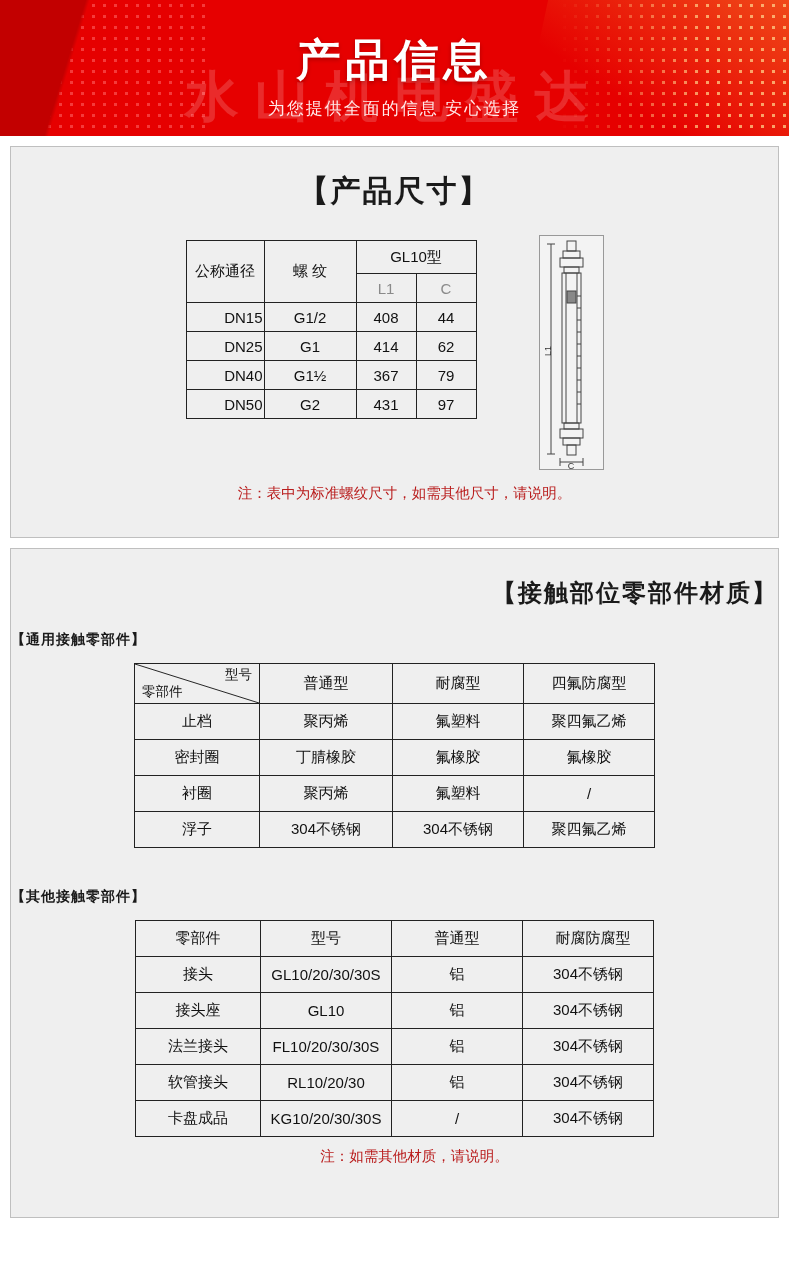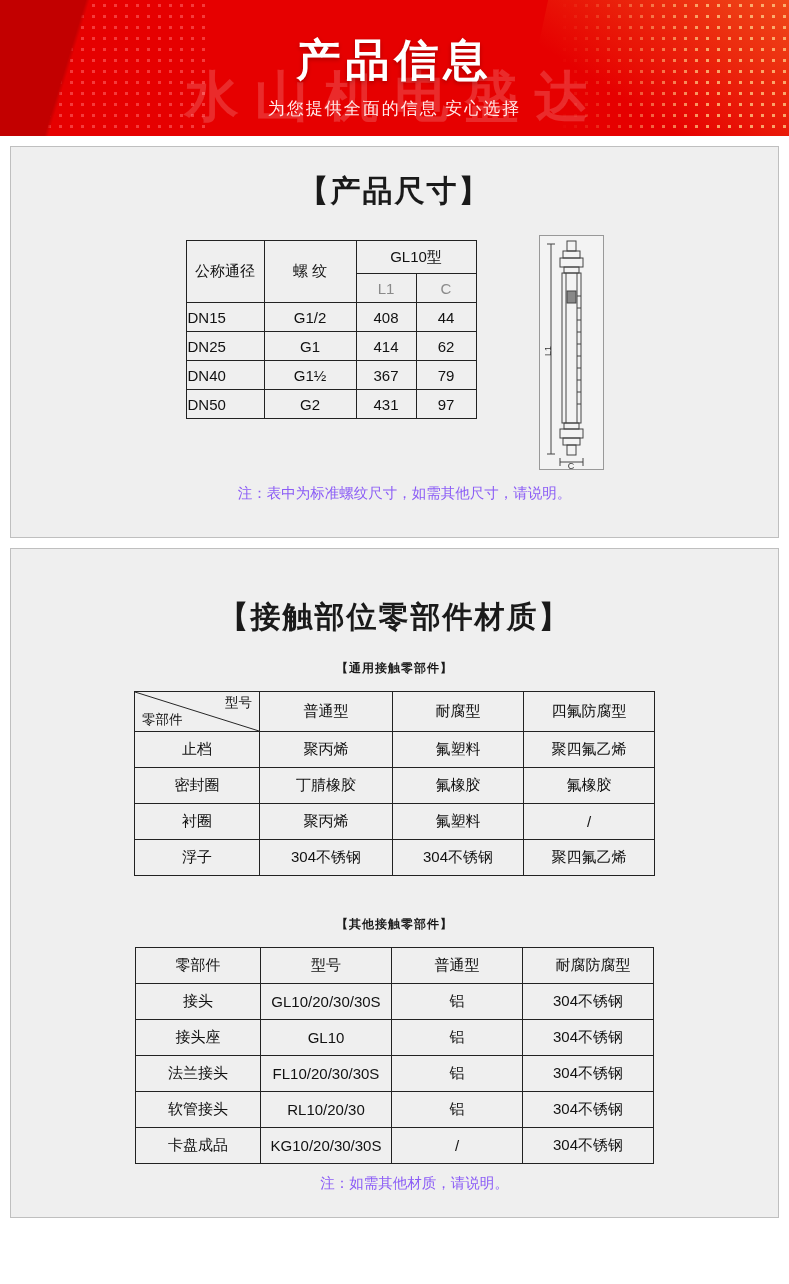--- a/index.html
+++ b/index.html
@@ -114,24 +114,24 @@
 
   .section-title {
     text-align: center;
     font-size: 30px;
     font-weight: bold;
     letter-spacing: 2px;
     position: relative;
     z-index: 2;
   }
   .p1-title { padding-top: 24px; }
-  .p2-title { padding-top: 48px; font-size: 30px; }
+  .p2-title { padding-top: 28px; font-size: 24px; text-align: right; }
   .sub-title {
-    text-align: center;
-    font-size: 12px;
+    text-align: left;
+    font-size: 14px;
     font-weight: bold;
     letter-spacing: 1px;
     position: relative;
     z-index: 2;
   }
 
   
   .p1-body {
     position: relative;
     z-index: 2;
@@ -153,29 +153,29 @@
     color: #111;
   }
   .size-tbl td, .size-tbl th { height: 29px; }
   .size-tbl .c-name { width: 78px; }
   .size-tbl .c-thread { width: 92px; }
   .size-tbl .c-l1 { width: 60px; }
   .size-tbl .c-c { width: 60px; }
   .size-tbl .hdr-tall { height: 42px; }
   .size-tbl .hdr-span { height: 33px; font-size: 15px; }
   .size-tbl .dim-label { color: #8a8a8a; }
-  .size-tbl td.first-col { text-align: left; margin-top: 24px; }
+  .size-tbl td.first-col { text-align: right; margin-top: 24px; }
 
   .note {
     position: relative;
     z-index: 2;
     margin-top: 14px;
     text-align: center;
     font-size: 14.5px;
-    color: #8b5cf6;
+    color: #b91c1c;
   }
   .note-left { padding-left: 20px; }
 
   
   .drawing {
     width: 65px;
     height: 235px;
     border: 1px solid #999;
     background: #f3f3f3;
     position: relative;

